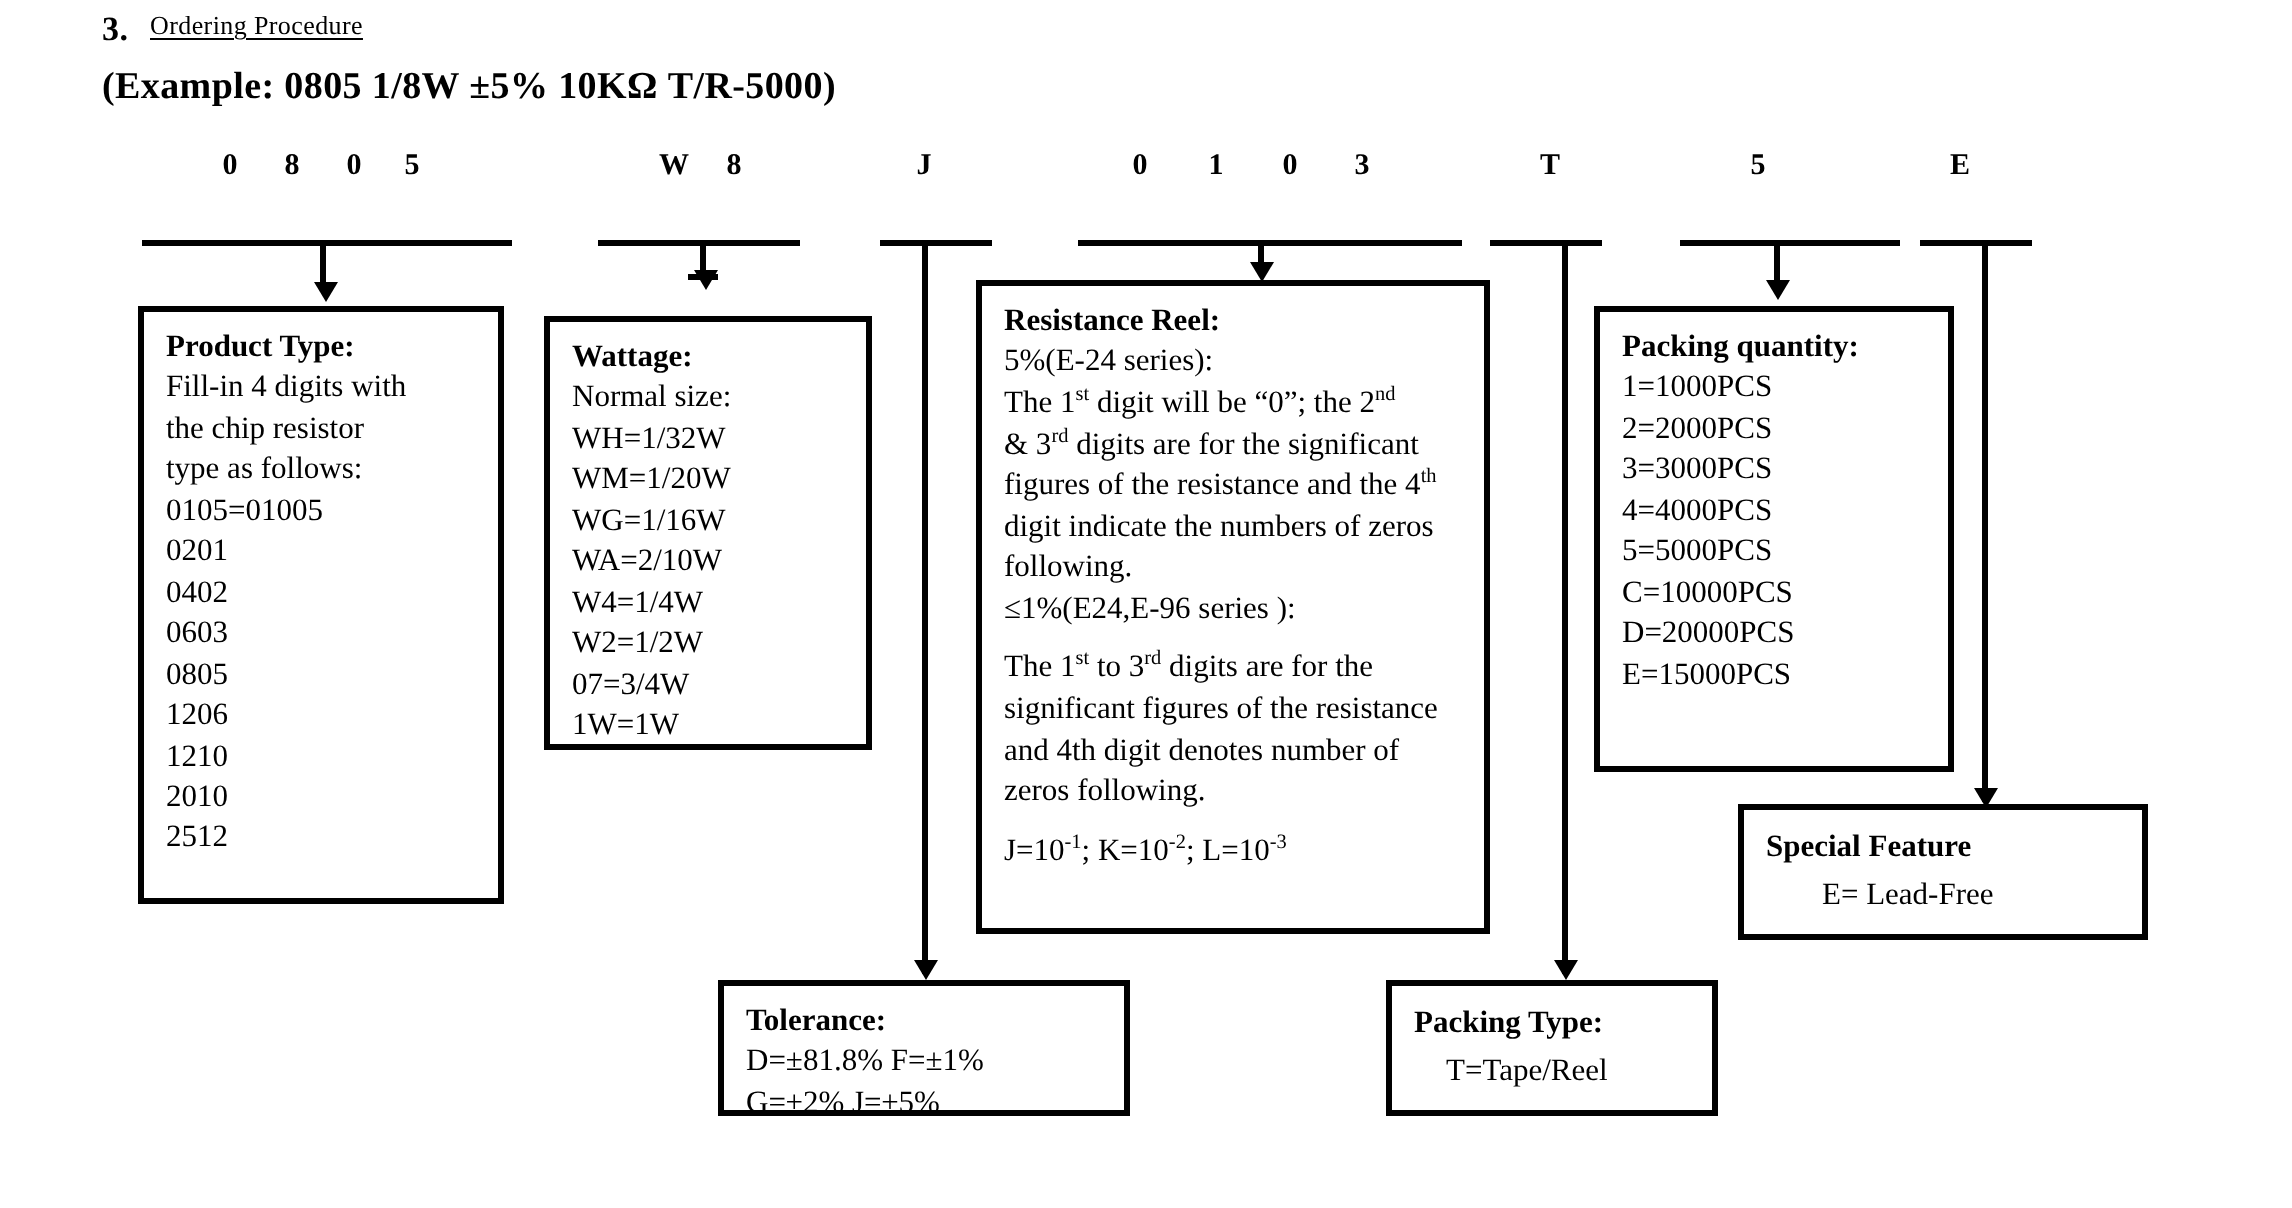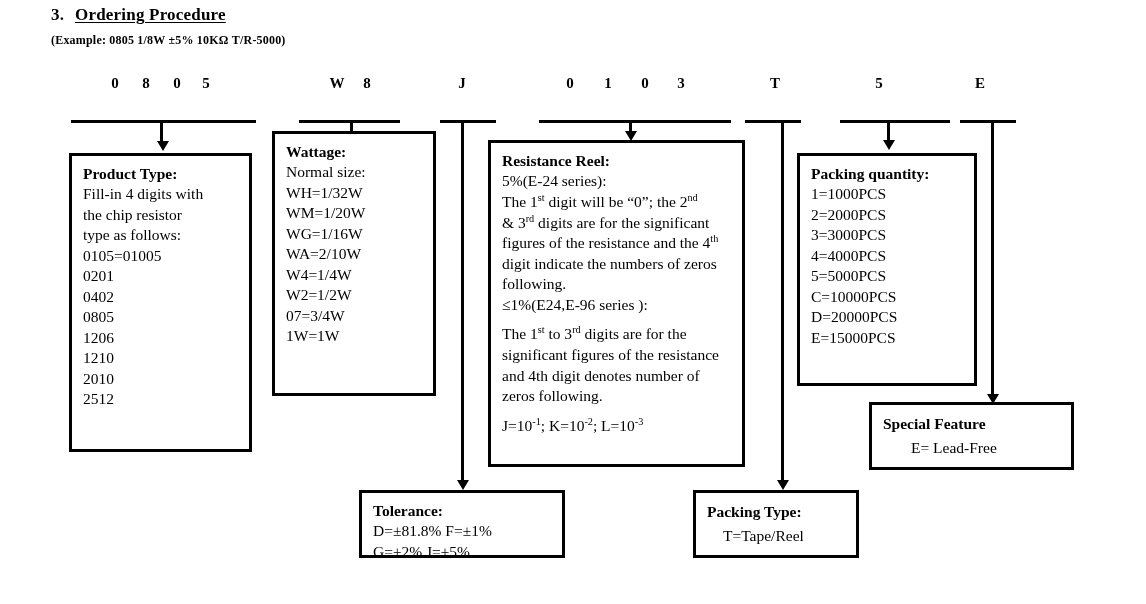--- a/index.html
+++ b/index.html
@@ -19,30 +19,30 @@
 
   
   .heading-num {
     position: absolute;
     font-weight: bold;
     font-size: 17px;
     letter-spacing: 0.2px;
   }
   .heading-title {
     position: absolute;
-    font-weight: bold;
-    font-size: 17px;
+    font-weight: normal;
+    font-size: 13px;
     text-decoration: underline;
     text-underline-offset: 2px;
     letter-spacing: 0.2px;
   }
   .example-line {
     position: absolute;
     font-weight: bold;
-    font-size: 12px;
+    font-size: 19px;
     white-space: nowrap;
     letter-spacing: 0.2px;
   }
 
   
   .code-char {
     position: absolute;
     font-weight: bold;
     font-size: 15px;
     text-align: center;
@@ -167,28 +167,29 @@
   <div class="arrow-down" style="left:987px; top:394px;"></div>
 
   <div class="box" style="left:69px; top:153px; width:183px; height:299px;">
     <div class="box-title">Product Type:</div>
     <div class="box-line">Fill-in 4 digits with</div>
     <div class="box-line">the chip resistor</div>
     <div class="box-line">type as follows:</div>
     <div class="box-line">0105=01005</div>
     <div class="box-line">0201</div>
     <div class="box-line">0402</div>
+    <div class="box-line">0603</div>
     <div class="box-line">0805</div>
     <div class="box-line">1206</div>
     <div class="box-line">1210</div>
     <div class="box-line">2010</div>
     <div class="box-line">2512</div>
   </div>
 
-  <div class="box" style="left:272px; top:131px; width:164px; height:265px;">
+  <div class="box" style="left:272px; top:158px; width:164px; height:217px;">
     <div class="box-title">Wattage:</div>
     <div class="box-line">Normal size:</div>
     <div class="box-line">WH=1/32W</div>
     <div class="box-line">WM=1/20W</div>
     <div class="box-line">WG=1/16W</div>
     <div class="box-line">WA=2/10W</div>
     <div class="box-line">W4=1/4W</div>
     <div class="box-line">W2=1/2W</div>
     <div class="box-line">07=3/4W</div>
     <div class="box-line">1W=1W</div>

